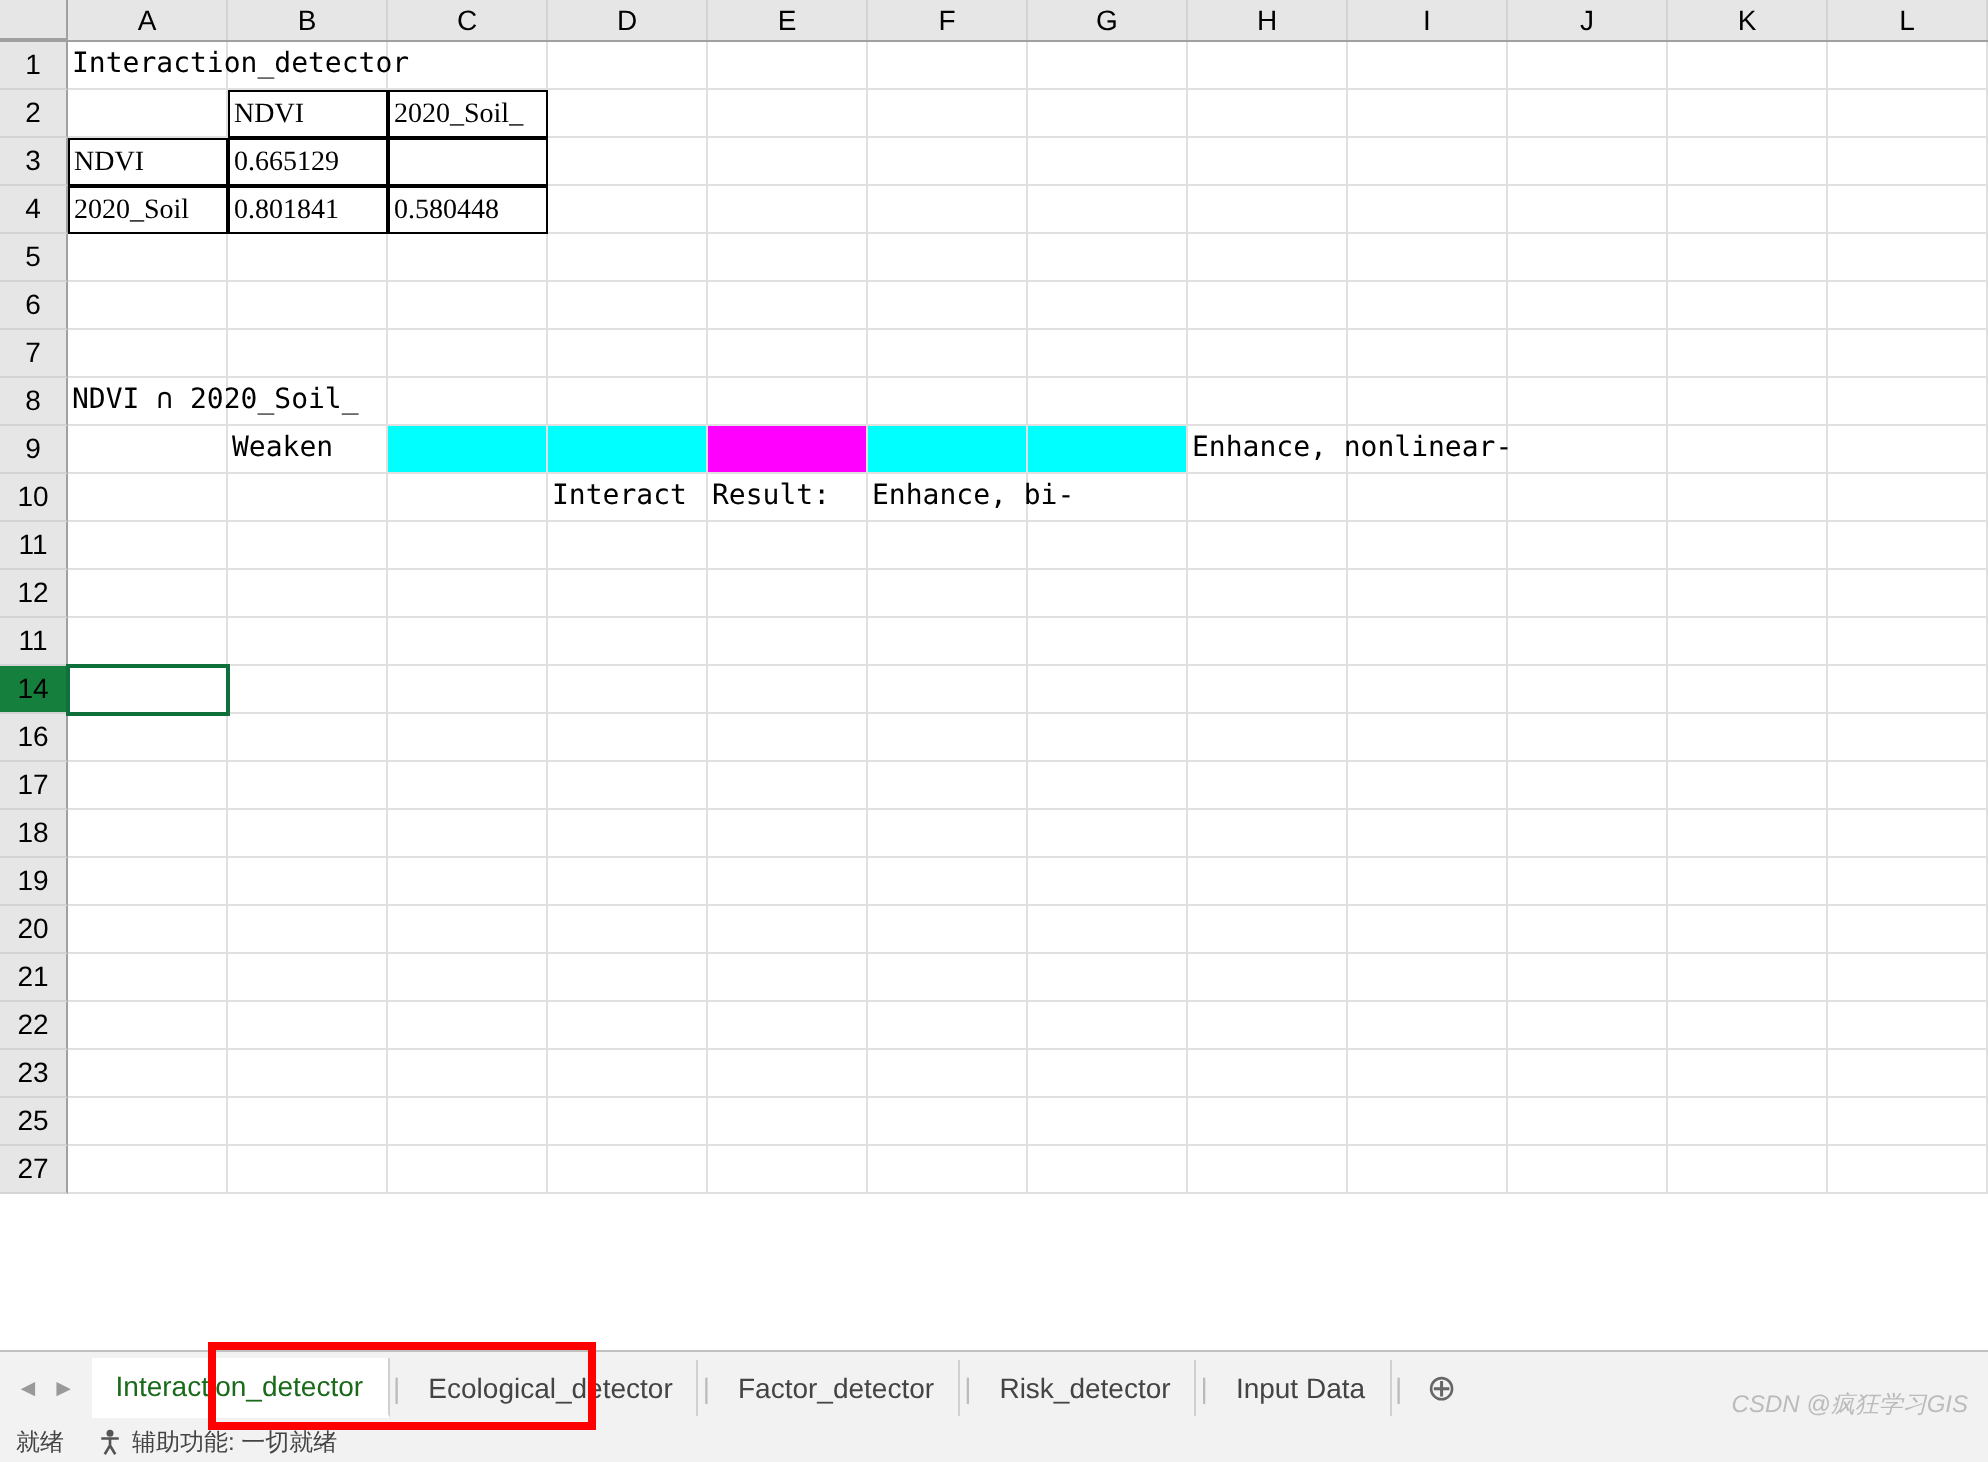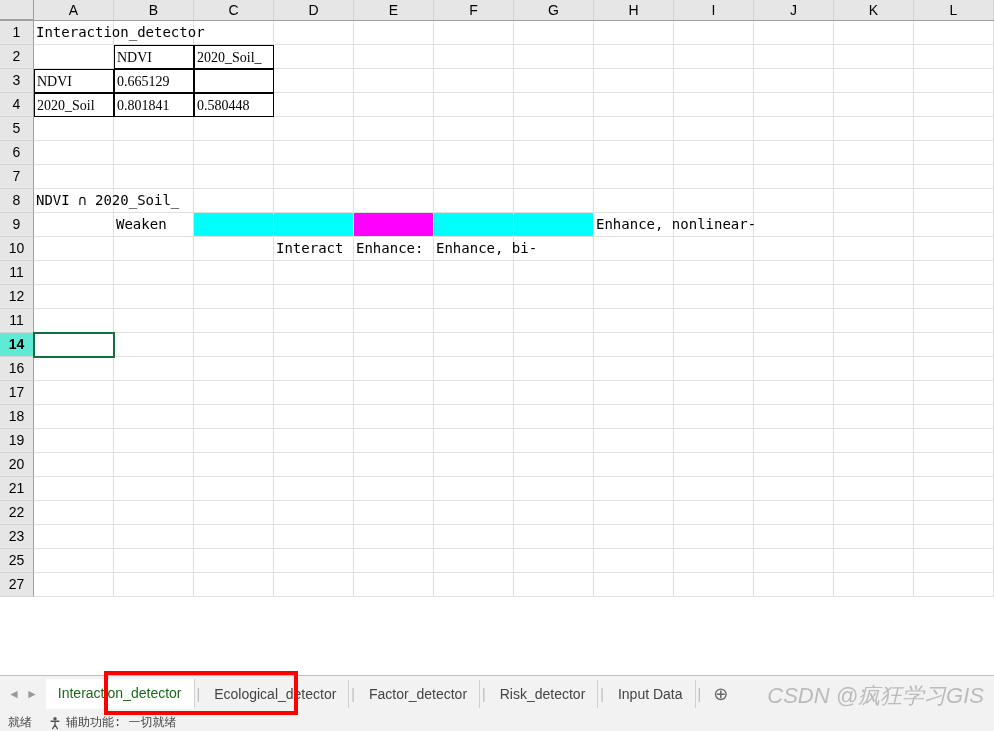--- a/index.html
+++ b/index.html
@@ -51,22 +51,21 @@
       width: 34px;
       min-width: 34px;
       text-align: center;
       background: #e6e6e6;
       border-right: 1px solid #a0a0a0;
       border-bottom: 1px solid #d4d4d4;
       line-height: 23px;
       color: #000;
     }
     .row-header.selected {
-      background: #5eead4;
-      font-weight: bold;
+      background: #15803d;
     }
     .cell {
       width: 80px;
       min-width: 80px;
       border-right: 1px solid #e0e0e0;
       border-bottom: 1px solid #e0e0e0;
       padding: 0 2px;
       line-height: 23px;
       overflow: hidden;
       white-space: nowrap;
@@ -128,33 +127,33 @@
       z-index: 100;
     }
     .status-bar {
       position: absolute;
       bottom: 0;
       left: 0;
       right: 0;
       height: 20px;
       background: #f2f2f2;
       display: flex;
-      align-items: flex-end;
+      align-items: center;
       padding: 0 8px;
       font-size: 12px;
-      font-family: Liberation Mono, monospace;
+      font-family: Liberation Sans, sans-serif;
       color: #444;
     }
     .status-item { margin-right: 16px; display: flex; align-items: center; gap: 4px; }
     .watermark {
       position: absolute;
       right: 10px;
       bottom: 20px;
       color: rgba(120,120,120,0.45);
-      font-size: 22px;
+      font-size: 12px;
       font-style: italic;
       font-family: "Microsoft YaHei", sans-serif;
       z-index: 200;
       pointer-events: none;
     }
     .acc-icon {
       display: inline-block;
       width: 14px; height: 14px;
       position: relative;
     }
@@ -315,21 +314,21 @@
         <div class="cell"></div>
         <div class="cell"></div>
         <div class="cell"></div>
       </div>
       <div class="row">
         <div class="row-header">10</div>
         <div class="cell"></div>
         <div class="cell"></div>
         <div class="cell"></div>
         <div class="cell">Interact</div>
-        <div class="cell">Enhance:</div>
+        <div class="cell">Result:</div>
         <div class="cell overflow">Enhance, bi-</div>
         <div class="cell"></div>
         <div class="cell"></div>
         <div class="cell"></div>
         <div class="cell"></div>
         <div class="cell"></div>
         <div class="cell"></div>
       </div>
       <div class="row">
         <div class="row-header">11</div>

